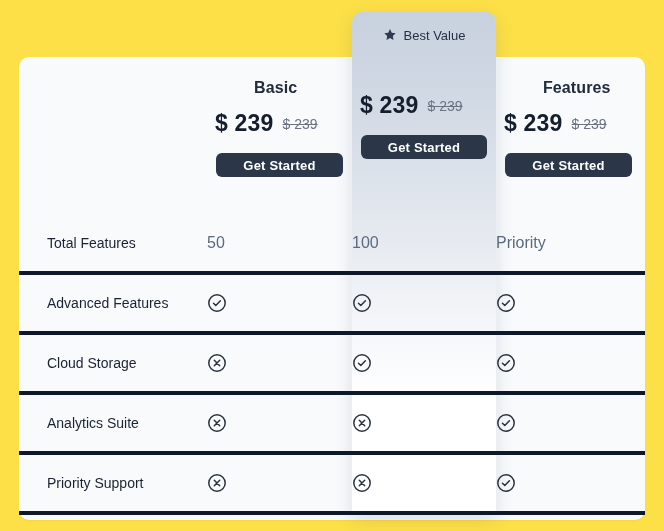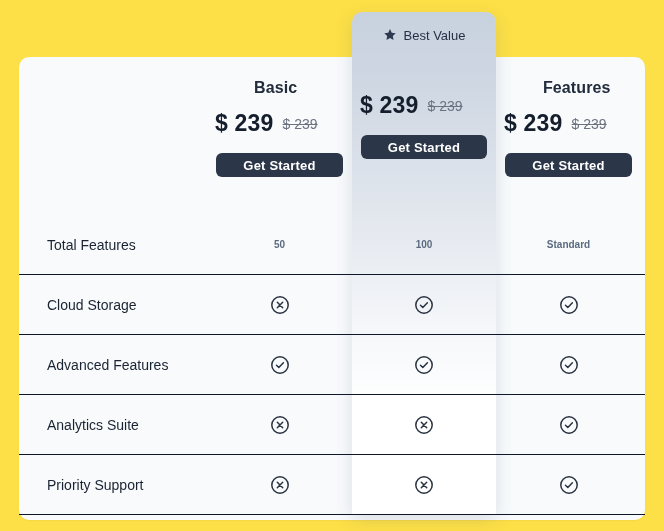--- a/index.html
+++ b/index.html
@@ -48,24 +48,24 @@
                text-decoration:line-through; margin-left:9px; }
   .cta-btn {
     display:block; width:calc(100% - 2px); margin:16px auto 0 auto; height:24px;
     background:#2b3648; color:#ffffff; border:none; border-radius:6px;
     font-family:"Liberation Sans", sans-serif; font-size:13px; font-weight:600;
     cursor:pointer; letter-spacing:.2px;
   }
 
   .feature-row {
     height:60px; align-items:center;
-    border-bottom:1px solid #0f172a;
+    border-bottom:4px solid #0f172a;
   }
   .feature-label { padding-left:28px; font-size:14px; font-weight:500; color:#1a2332; }
-  .feature-cell { text-align:center; font-size:10px; font-weight:700; color:#5b6b7f; }
+  .feature-cell { text-align:left; font-size:16px; font-weight:400; color:#5b6b7f; }
   .feature-cell svg { width:20px; height:20px; color:#2a3340; vertical-align:middle; }
 </style>
 </head>
 <body>
 
 <div class="stage">
 
   <div class="card"></div>
   <div class="highlight-col"></div>
 
@@ -105,44 +105,44 @@
           <span class="price-old">$ 239</span>
         </div>
         <button class="cta-btn">Get Started</button>
       </div>
     </div>
 
     <div class="grid-row feature-row">
       <div class="feature-label">Total Features</div>
       <div class="feature-cell">50</div>
       <div class="feature-cell">100</div>
-      <div class="feature-cell">Standard</div>
+      <div class="feature-cell">Priority</div>
     </div>
 
     <div class="grid-row feature-row">
-      <div class="feature-label">Cloud Storage</div>
+      <div class="feature-label">Advanced Features</div>
       <div class="feature-cell"><svg viewBox="0 0 20 20" fill="none" stroke="currentColor" stroke-width="1.5">
             <circle cx="10" cy="10" r="8.2"></circle>
-            <path d="M7.3 7.3l5.4 5.4M12.7 7.3l-5.4 5.4" stroke-linecap="round"></path>
+            <path d="M6.5 10.3l2.3 2.2 4.6-4.8" stroke-linecap="round" stroke-linejoin="round"></path>
           </svg></div>
       <div class="feature-cell"><svg viewBox="0 0 20 20" fill="none" stroke="currentColor" stroke-width="1.5">
             <circle cx="10" cy="10" r="8.2"></circle>
             <path d="M6.5 10.3l2.3 2.2 4.6-4.8" stroke-linecap="round" stroke-linejoin="round"></path>
           </svg></div>
       <div class="feature-cell"><svg viewBox="0 0 20 20" fill="none" stroke="currentColor" stroke-width="1.5">
             <circle cx="10" cy="10" r="8.2"></circle>
             <path d="M6.5 10.3l2.3 2.2 4.6-4.8" stroke-linecap="round" stroke-linejoin="round"></path>
           </svg></div>
     </div>
 
     <div class="grid-row feature-row">
-      <div class="feature-label">Advanced Features</div>
+      <div class="feature-label">Cloud Storage</div>
       <div class="feature-cell"><svg viewBox="0 0 20 20" fill="none" stroke="currentColor" stroke-width="1.5">
             <circle cx="10" cy="10" r="8.2"></circle>
-            <path d="M6.5 10.3l2.3 2.2 4.6-4.8" stroke-linecap="round" stroke-linejoin="round"></path>
+            <path d="M7.3 7.3l5.4 5.4M12.7 7.3l-5.4 5.4" stroke-linecap="round"></path>
           </svg></div>
       <div class="feature-cell"><svg viewBox="0 0 20 20" fill="none" stroke="currentColor" stroke-width="1.5">
             <circle cx="10" cy="10" r="8.2"></circle>
             <path d="M6.5 10.3l2.3 2.2 4.6-4.8" stroke-linecap="round" stroke-linejoin="round"></path>
           </svg></div>
       <div class="feature-cell"><svg viewBox="0 0 20 20" fill="none" stroke="currentColor" stroke-width="1.5">
             <circle cx="10" cy="10" r="8.2"></circle>
             <path d="M6.5 10.3l2.3 2.2 4.6-4.8" stroke-linecap="round" stroke-linejoin="round"></path>
           </svg></div>
     </div>

